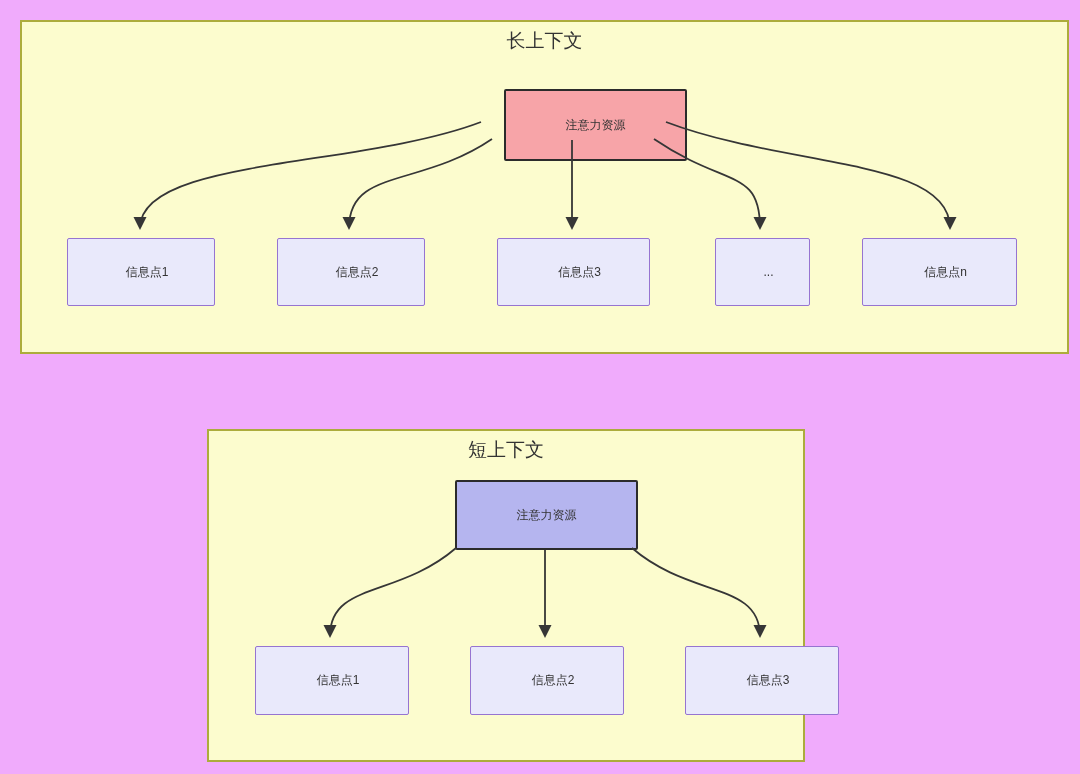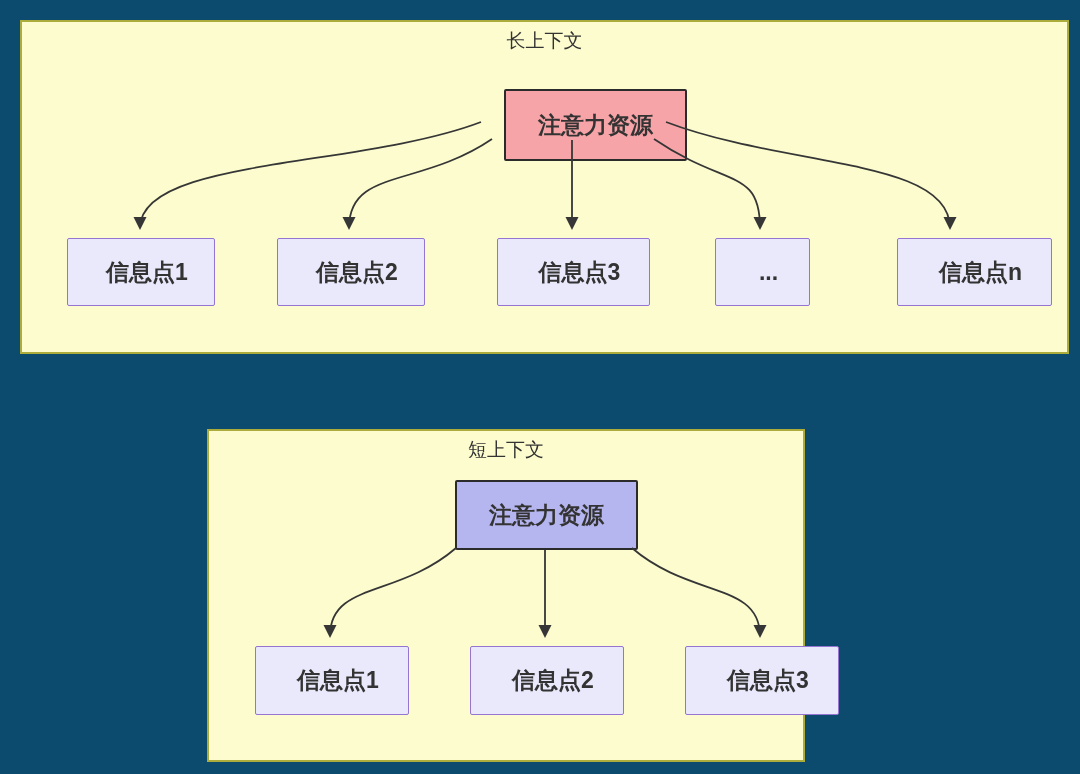--- a/index.html
+++ b/index.html
@@ -8,45 +8,45 @@
     --attention-long-bg:#f7a4a8;
     --attention-short-bg:#b5b5ef;
     --node-bg:#e9e9fb;
     --node-border:#9674d1;
     --attention-border:#2b2b2b;
     --arrow:#363636;
     --text:#333333;
   }
   html,body{margin:0;padding:0;background:#ffffff;}
   body{font-family:"Liberation Sans","DejaVu Sans",sans-serif;color:var(--text);}
-  .canvas{position:relative;width:1080px;height:774px;background:#0c4a6e;overflow:hidden;}
+  .canvas{position:relative;width:1080px;height:774px;background:#f0abfc;overflow:hidden;}
 
   .arrow-layer{position:absolute;left:0;top:0;width:1080px;height:774px;pointer-events:none;}
   .arrow-layer path.flow{fill:none;stroke:var(--arrow);stroke-width:1.8px;}
   .arrowhead{fill:var(--arrow);}
 
   .panel{position:absolute;background:var(--panel-bg);border:2px solid var(--panel-border);box-sizing:border-box;}
   .panel-long{left:20px;top:20px;width:1049px;height:334px;}
   .panel-short{left:207px;top:429px;width:598px;height:333px;}
 
   .panel-title{position:absolute;left:0;top:7px;width:100%;text-align:center;font-size:19px;line-height:24px;color:var(--text);}
 
-  .box{position:absolute;display:flex;align-items:center;justify-content:center;box-sizing:border-box;font-size:23px;text-align:center;font-weight:bold;}
+  .box{position:absolute;display:flex;align-items:center;justify-content:center;box-sizing:border-box;font-size:12px;text-align:center;}
 
   .attention{border:2.5px solid var(--attention-border);border-radius:2px;}
   .attention-long{left:482px;top:67px;width:183px;height:72px;background:var(--attention-long-bg);}
   .attention-short{left:246px;top:49px;width:183px;height:70px;background:var(--attention-short-bg);}
 
   .node{background:var(--node-bg);border:1.6px solid var(--node-border);border-radius:2px;padding-left:12px;}
   
   .ln1{left:45px;top:216px;width:148px;height:68px;}
   .ln2{left:255px;top:216px;width:148px;height:68px;}
   .ln3{left:475px;top:216px;width:153px;height:68px;}
   .ln4{left:693px;top:216px;width:95px;height:68px;}
-  .ln5{left:875px;top:216px;width:155px;height:68px;}
+  .ln5{left:840px;top:216px;width:155px;height:68px;}
   
   .sn1{left:46px;top:215px;width:154px;height:69px;}
   .sn2{left:261px;top:215px;width:154px;height:69px;}
   .sn3{left:476px;top:215px;width:154px;height:69px;}
 </style>
 </head>
 <body>
 
 <div class="canvas">
 

